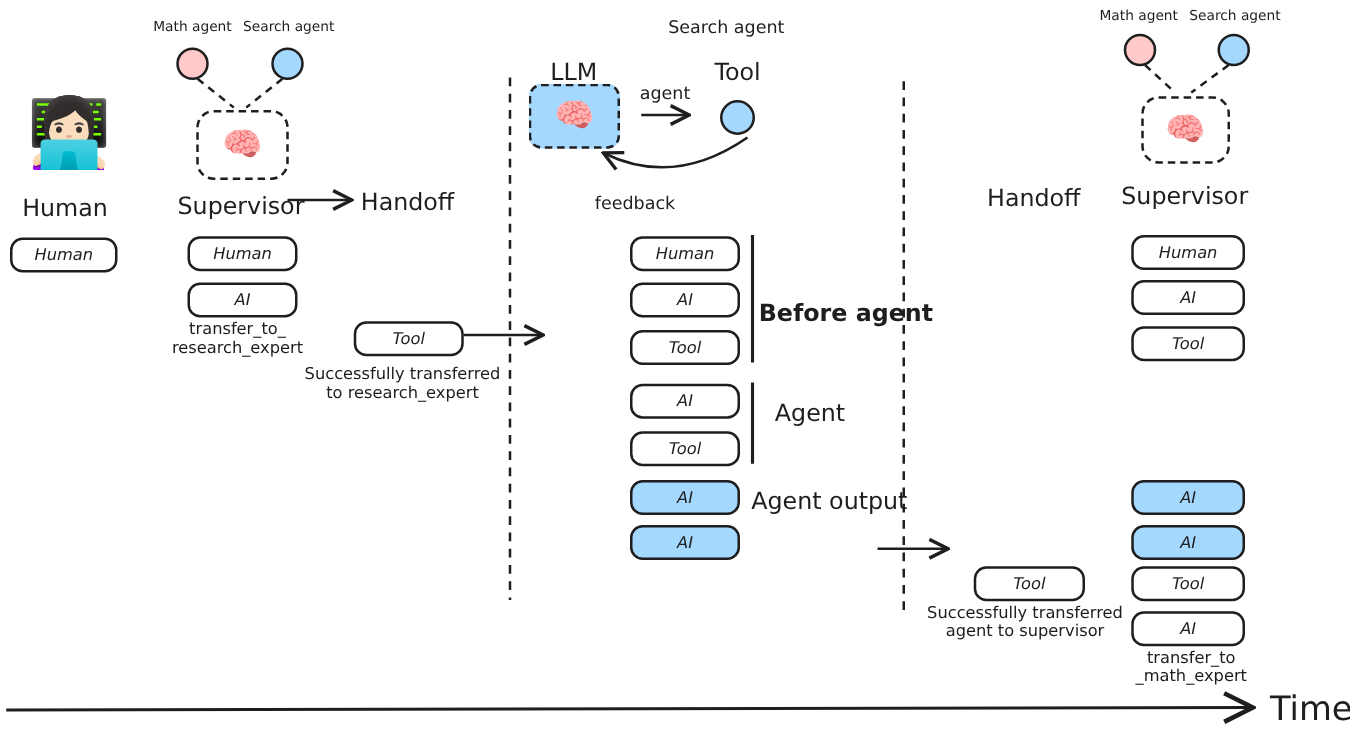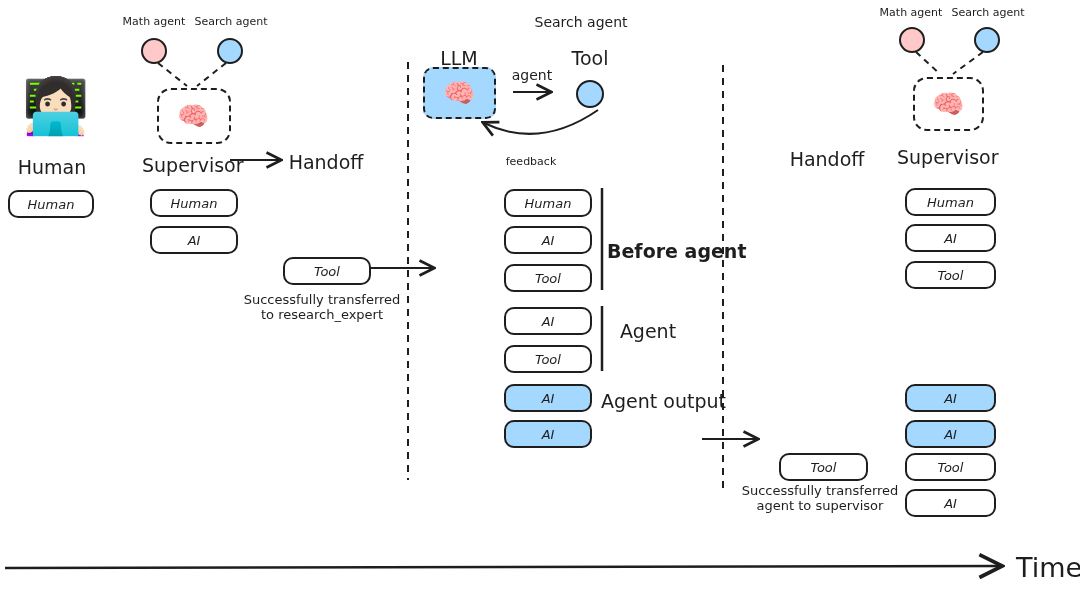--- a/index.html
+++ b/index.html
@@ -85,38 +85,42 @@
   </div>
   <div class="lbl" style="left:142px;top:154px;width:100px;">Supervisor</div>
   <div class="lbl" style="left:286px;top:151px;width:80px;">Handoff</div>
 
   <div class="box" style="left:150px;top:189px;">
       <span>Human</span>
     </div>
   <div class="box" style="left:150px;top:226px;">
       <span>AI</span>
     </div>
+  <div class="note" style="left:120px;top:256px;width:140px;">
+    <span>transfer_to_</span><br>
+    <span>research_expert</span>
+  </div>
 
   <div class="box" style="left:283px;top:257px;">
       <span>Tool</span>
     </div>
   <div class="note" style="left:232px;top:292px;width:180px;">
     <span>Successfully transferred</span><br>
     <span>to research_expert</span>
   </div>
 
   <div class="lbl" style="left:521px;top:14px;width:120px;font-size:14px;">Search agent</div>
   <div class="lbl" style="left:429px;top:47px;width:60px;">LLM</div>
   <div class="dashedbox bluefill" style="left:423px;top:67px;width:69px;height:48px;border-radius:10px;">
     <span class="brain">🧠</span>
   </div>
   <div class="lbl" style="left:497px;top:67px;width:70px;font-size:14px;">agent</div>
   <div class="lbl" style="left:560px;top:47px;width:60px;">Tool</div>
   <div class="circle blue" style="left:576px;top:80px;width:28px;height:28px;"></div>
-  <div class="lbl" style="left:491px;top:155px;width:80px;font-size:11px;">feedback</div>
+  <div class="lbl" style="left:468px;top:155px;width:80px;font-size:14px;">feedback</div>
 
   <div class="box" style="left:504px;top:189px;">
       <span>Human</span>
     </div>
   <div class="box" style="left:504px;top:226px;">
       <span>AI</span>
     </div>
   <div class="box" style="left:504px;top:264px;">
       <span>Tool</span>
     </div>
@@ -172,16 +176,20 @@
     </div>
   <div class="box blue" style="left:905px;top:420px;width:87px;">
       <span>AI</span>
     </div>
   <div class="box" style="left:905px;top:453px;width:87px;">
       <span>Tool</span>
     </div>
   <div class="box" style="left:905px;top:489px;width:87px;">
       <span>AI</span>
     </div>
+  <div class="note" style="left:893px;top:519px;width:120px;">
+    <span>transfer_to</span><br>
+    <span>_math_expert</span>
+  </div>
 
   <div class="time-lbl" style="left:1016px;top:552px;">Time</div>
 
 </div>
 
 </body></html>

